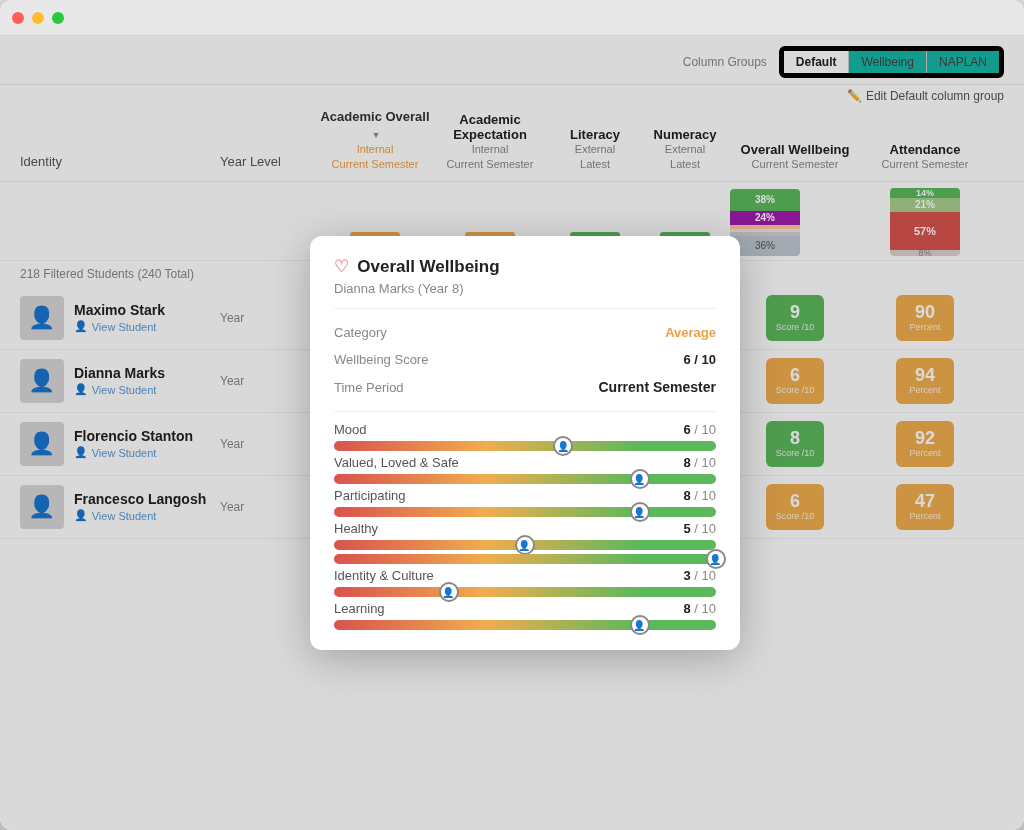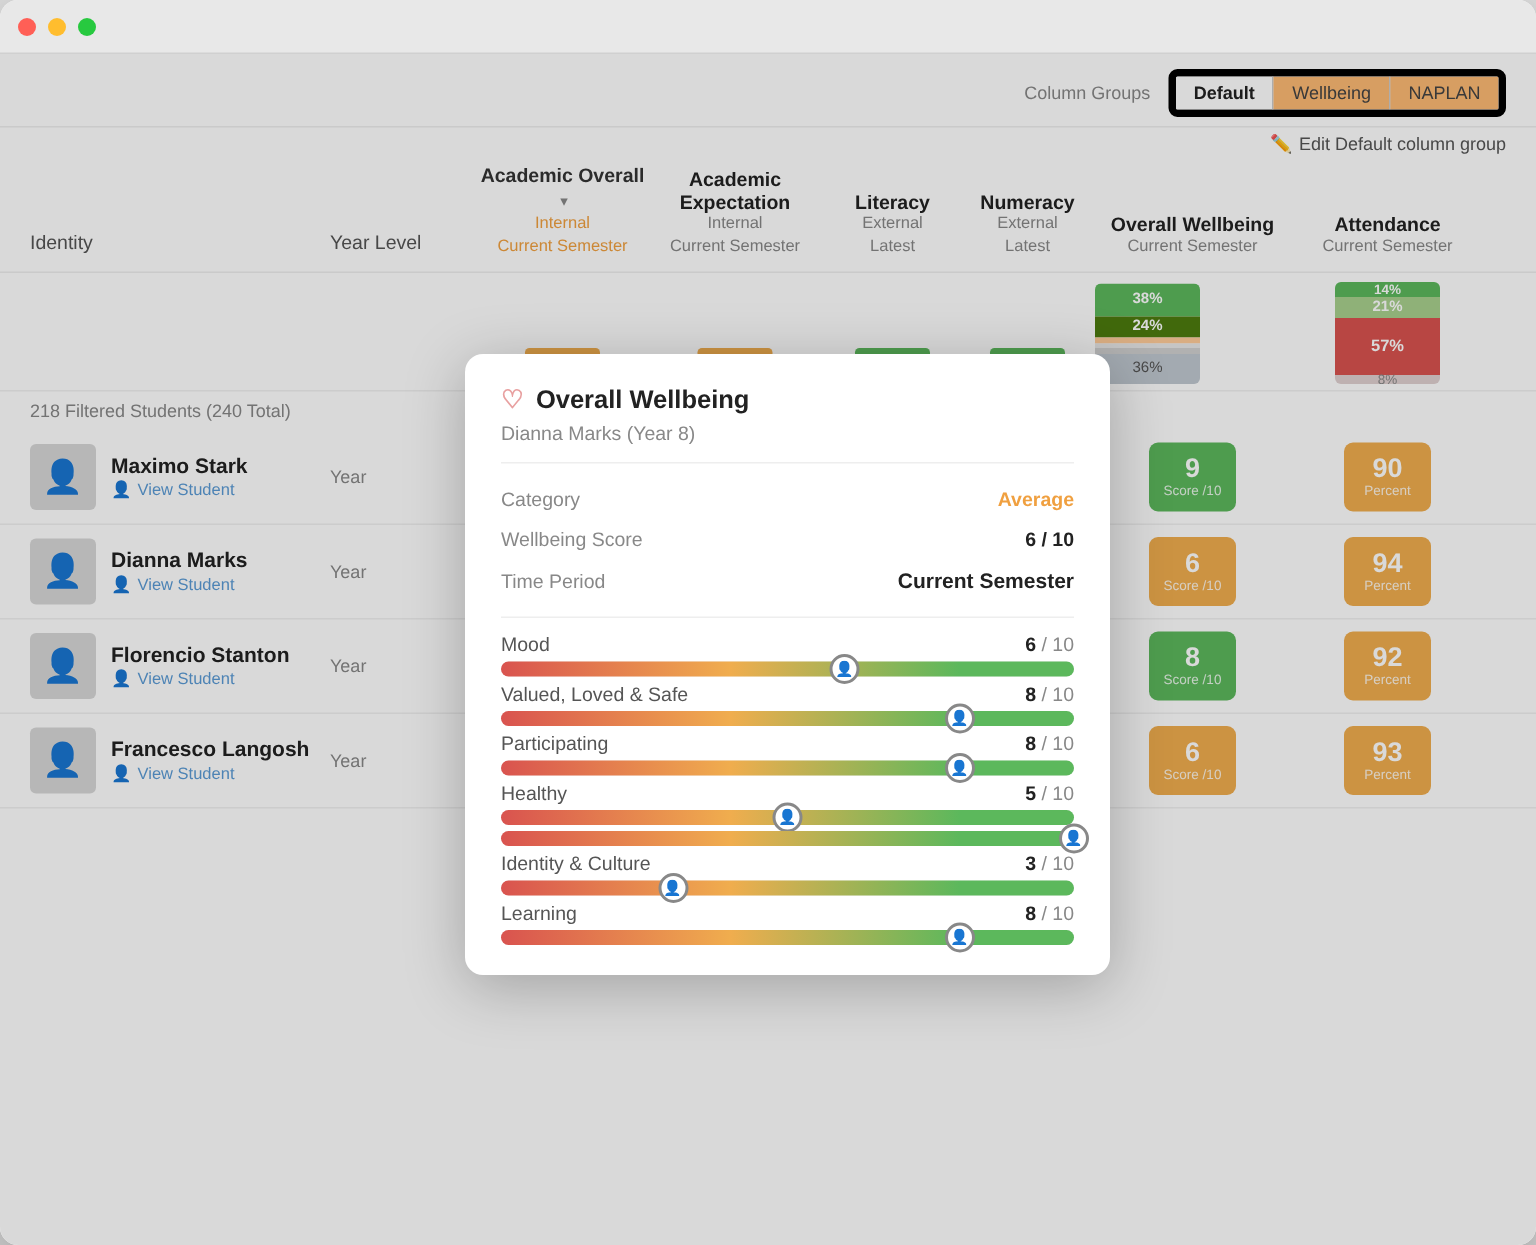--- a/index.html
+++ b/index.html
@@ -61,21 +61,21 @@
     .tab-group {
       display: flex;
       border: 5px solid #000000;
       border-radius: 6px;
       overflow: hidden;
     }
 
     .tab-btn {
       padding: 4px 12px;
       font-size: 12px;
-      background: #fdba74;
+      background: #14b8a6;
       border: none;
       cursor: pointer;
       color: #444;
       border-right: 1px solid #ccc;
     }
 
     .tab-btn:last-child { border-right: none; }
     .tab-btn.active { background: #fff; font-weight: 600; color: #222; }
 
     .edit-link {
@@ -353,21 +353,21 @@
         <div class="small-bar" style="background:#5cb85c; height:24px; display:flex; align-items:center; justify-content:center; width:50px; border-radius:3px; font-size:11px; font-weight:700; color:#fff;">10%</div>
       </div>
 
       <div style="width:90px; display:flex; justify-content:center;">
         <div class="small-bar" style="background:#5cb85c; height:24px; display:flex; align-items:center; justify-content:center; width:50px; border-radius:3px; font-size:11px; font-weight:700; color:#fff;">13%</div>
       </div>
 
       <div style="width:130px; display:flex; justify-content:flex-start; align-items:flex-end;">
         <div style="width:70px; display:flex; flex-direction:column; border-radius:4px; overflow:hidden;">
           <div style="background:#5cb85c; height:22px; display:flex; align-items:center; justify-content:center; font-size:10px; font-weight:700; color:#fff;">38%</div>
-          <div style="background:#4d7c0f; height:14px; display:flex; align-items:center; justify-content:center; font-size:10px; font-weight:700; color:#fff;">24%</div>
+          <div style="background:#a21caf; height:14px; display:flex; align-items:center; justify-content:center; font-size:10px; font-weight:700; color:#fff;">24%</div>
           <div style="background:#ffcc99; height:4px;"></div>
           <div style="background:#e8e8e8; height:3px;"></div>
           <div style="background:#d0d0d0; height:4px; display:flex; align-items:center; justify-content:center; font-size:9px;"></div>
           <div style="background:#c0c8d0; height:20px; display:flex; align-items:center; justify-content:center; font-size:10px; color:#555;">36%</div>
         </div>
       </div>
 
       <div style="width:130px; display:flex; justify-content:center; align-items:flex-end;">
         <div style="width:70px; display:flex; flex-direction:column; border-radius:4px; overflow:hidden;">
           <div style="background:#5cb85c; height:10px; display:flex; align-items:center; justify-content:center; font-size:9px; font-weight:700; color:#fff;">14%</div>
@@ -497,21 +497,21 @@
         <div style="width:90px; flex-shrink:0;"></div>
         <div style="width:90px; flex-shrink:0;"></div>
         <div class="score-cell" style="width:130px;">
           <div class="score-box yellow-score">
             <span class="score-num">6</span>
             <span class="score-label">Score /10</span>
           </div>
         </div>
         <div class="score-cell" style="width:130px;">
           <div class="score-box yellow-score">
-            <span class="score-num">93</span>
+            <span class="score-num">47</span>
             <span class="score-label">Percent</span>
           </div>
         </div>
       </div>
 
     </div>
 
     <div class="overlay-backdrop"></div>
 
     <div class="popup-card">

